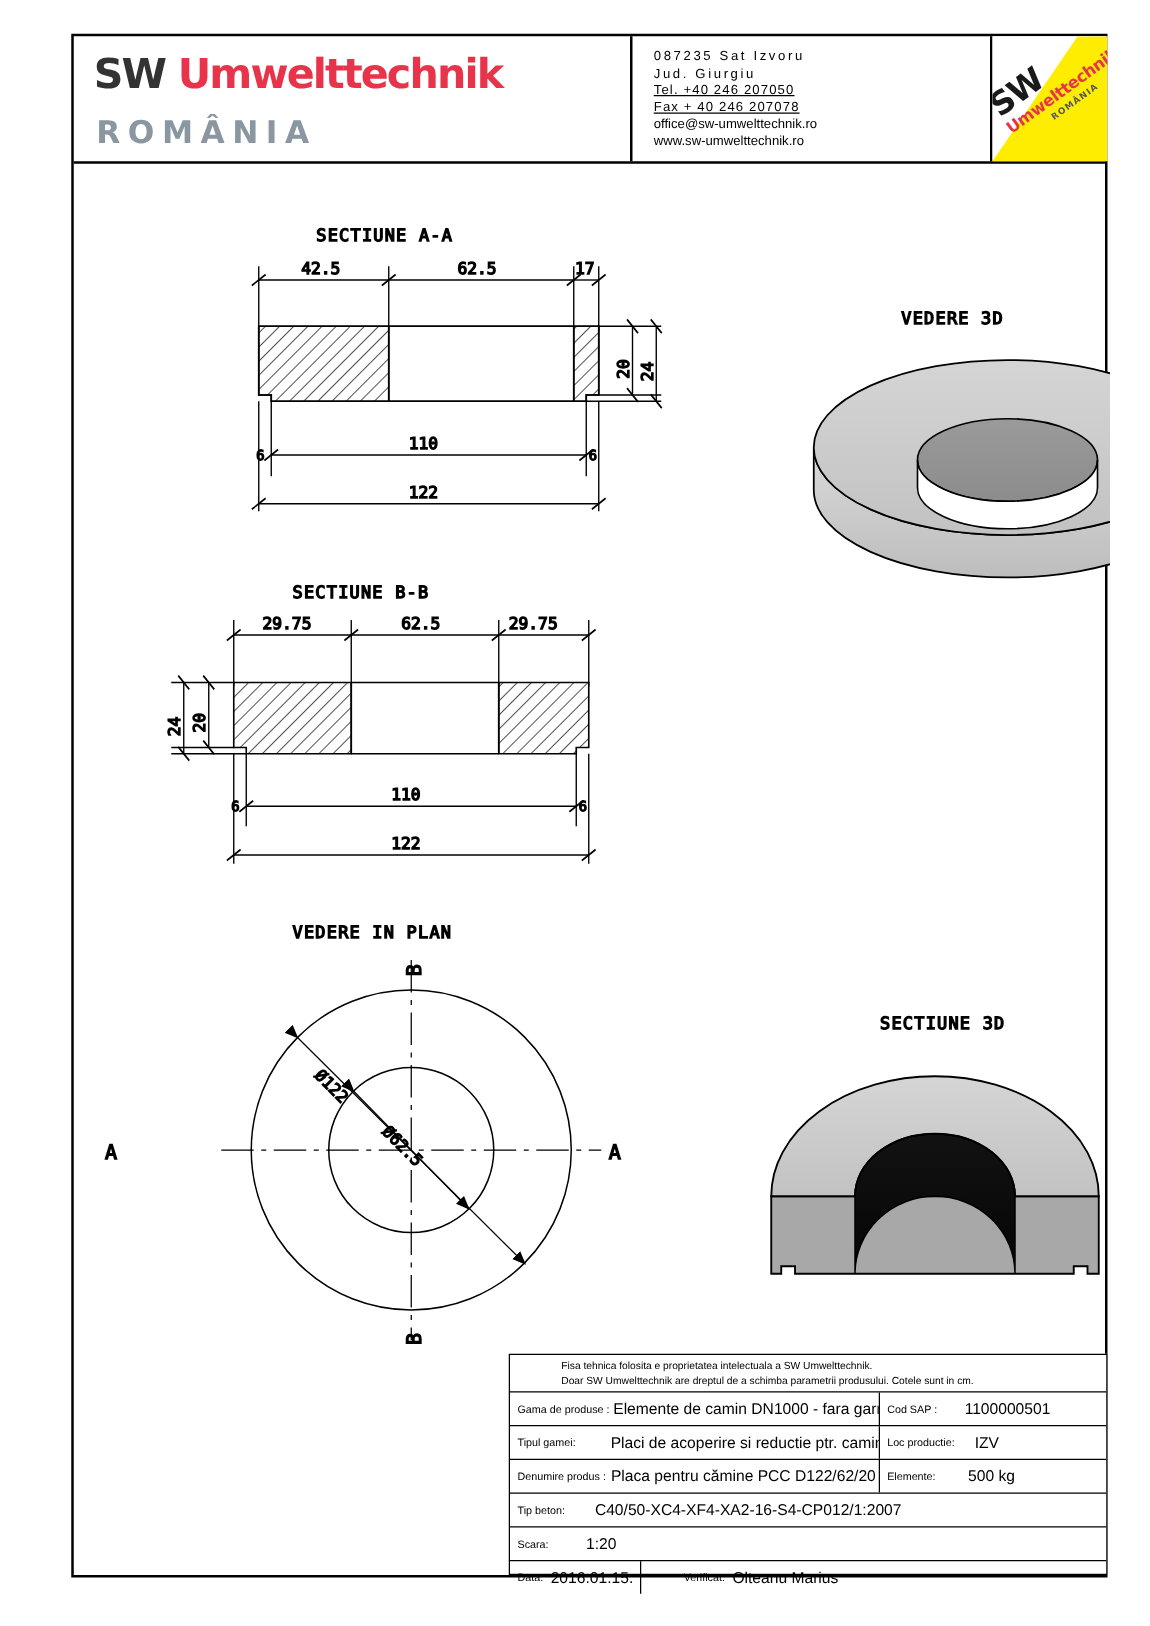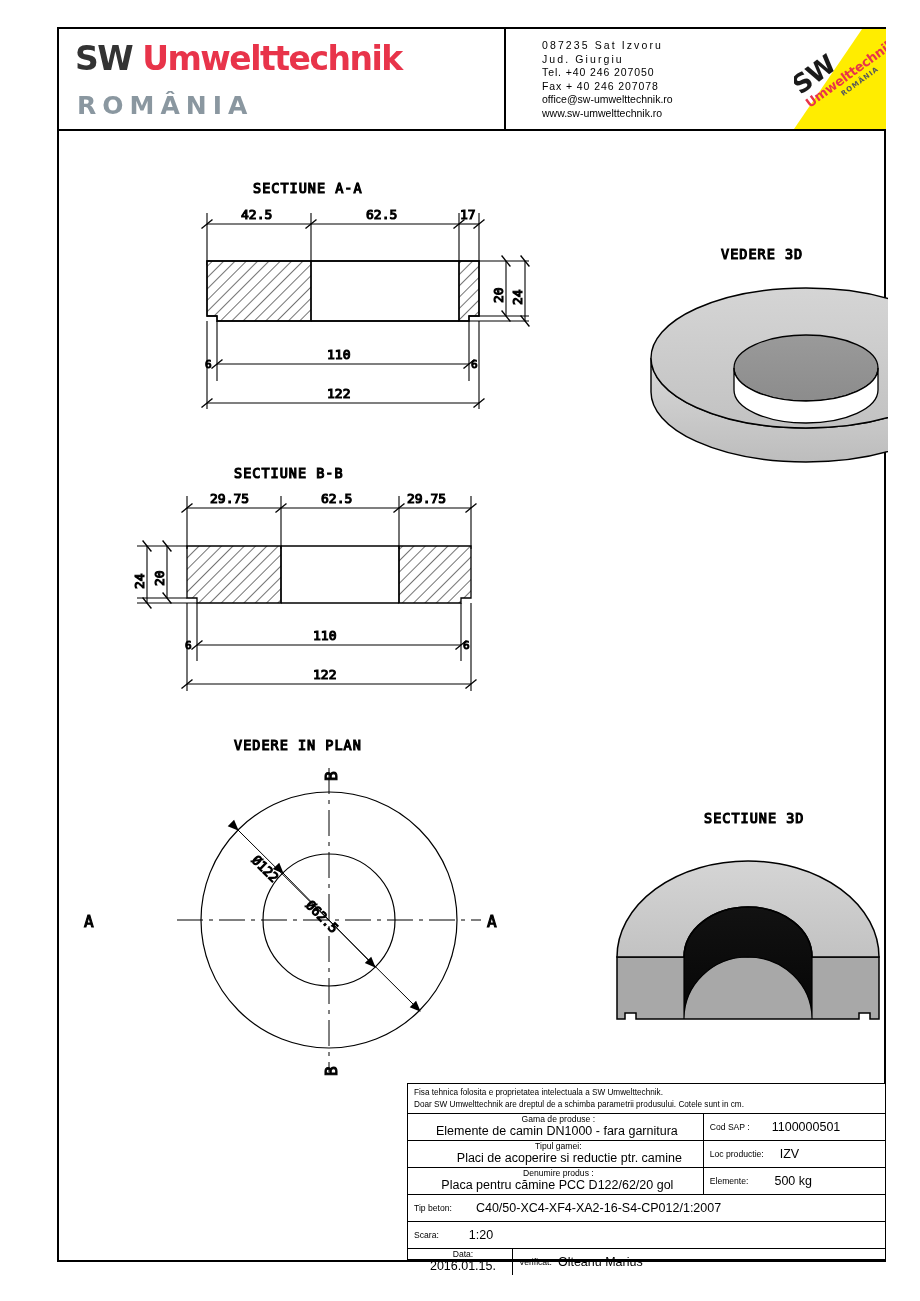--- a/index.html
+++ b/index.html
@@ -3,57 +3,57 @@
 <meta charset="utf-8">
 <style>
   html,body{margin:0;padding:0;background:#ffffff;}
   body{width:920px;height:1301px;font-family:"Liberation Sans",sans-serif;position:relative;overflow:hidden;}
 
   .sheet{position:absolute;left:57px;top:27px;width:829px;height:1235px;border:2px solid #000;box-sizing:border-box;background:#fff;}
 
   
   .header{position:absolute;left:0;top:0;width:100%;height:102px;box-sizing:border-box;border-bottom:2px solid #000;}
   .hdr-logo{position:absolute;left:0;top:0;width:447px;height:100px;box-sizing:border-box;border-right:2px solid #000;}
-  .hdr-contact{position:absolute;left:466px;top:0;width:288px;height:100px;box-sizing:border-box;border-right:2px solid #000;}
+  .hdr-contact{position:absolute;left:447px;top:0;width:288px;height:100px;box-sizing:border-box;border-right:2px solid #000;}
   .hdr-badge{position:absolute;left:735px;top:0;width:92px;height:100px;box-sizing:border-box;overflow:hidden;background:#fff;}
 
   .sw-line{position:absolute;left:16px;top:10px;font-size:33px;font-weight:bold;letter-spacing:-1.5px;white-space:nowrap;font-family:"DejaVu Sans",sans-serif;}
   .sw-dark{color:#333333;}
   .sw-red{color:#e8344a;}
   .romania{position:absolute;left:18px;top:62px;font-size:25px;font-weight:bold;letter-spacing:6px;color:#8a97a0;font-family:"DejaVu Sans",sans-serif;}
 
   .contact{position:absolute;left:17px;top:10px;line-height:13.6px;}
   .contact div{font-size:10.5px;color:#000;white-space:nowrap;font-family:"Liberation Sans",sans-serif;}
   .contact .wide{letter-spacing:2.1px;}
-  .contact .med{letter-spacing:0.9px;}
+  .contact .med{letter-spacing:0.9px;text-decoration:underline;}
 
   .badge-tri{position:absolute;left:0;top:0;width:92px;height:100px;background:#ffed00;
      clip-path:polygon(100% 0, 100% 100%, 0 100%, 74% 0);}
   .badge-rot{position:absolute;left:3px;top:16px;width:86px;height:70px;transform:rotate(-36deg);transform-origin:50% 50%;}
   .badge-sw{position:absolute;left:2px;top:0px;font-size:26px;font-weight:bold;color:#1a1a1a;font-family:"DejaVu Sans",sans-serif;letter-spacing:-1px;}
   .badge-um{position:absolute;left:2px;top:28px;font-size:13px;font-weight:bold;color:#e8344a;font-family:"DejaVu Sans",sans-serif;letter-spacing:-0.3px;}
   .badge-ro{position:absolute;left:36px;top:44px;font-size:7px;font-weight:bold;color:#55575a;font-family:"DejaVu Sans",sans-serif;letter-spacing:1px;}
 
   
   .canvas{position:absolute;left:0;top:102px;width:100%;height:1131px;}
   svg.dwg{position:absolute;left:0;top:0;}
 
   text.dim{font-family:"DejaVu Sans Mono",monospace;font-size:13px;fill:#000;}
   text.ttl{font-family:"DejaVu Sans Mono",monospace;font-size:13.5px;fill:#000;letter-spacing:1px;}
   text.ltr{font-family:"DejaVu Sans Mono",monospace;font-size:16px;fill:#000;}
   text.small6{font-family:"DejaVu Sans Mono",monospace;font-size:11px;fill:#000;}
 
   
   .tblock{position:absolute;left:348px;top:1054px;width:479px;height:177px;box-sizing:border-box;border:1.6px solid #000;background:#fff;}
   .tb-row{display:flex;box-sizing:border-box;border-bottom:1.4px solid #000;width:100%;}
-  .tb-row:last-child{border-bottom:none;}
-  .tb-note{padding:3px 5px 3px 6px;line-height:11.5px;}
+  .tb-row:last-child{border-bottom:none;gap:28px;}
+  .tb-note{padding:3px 5px 3px 6px;line-height:11.5px;margin-left:35px;}
   .tb-note div{font-size:8.2px;color:#000;white-space:nowrap;}
   .cell{display:flex;align-items:center;box-sizing:border-box;height:26px;overflow:hidden;}
-  .cell.brd{border-right:1.4px solid #000;flex-direction:column;}
+  .cell.brd{border-right:1.4px solid #000;}
   .lbl{font-size:8.6px;color:#000;padding-left:6px;white-space:nowrap;}
   .val{font-size:12.5px;color:#000;white-space:nowrap;}
 </style>
 </head>
 <body>
 
 <div class="sheet">
 
   <div class="header">
 

